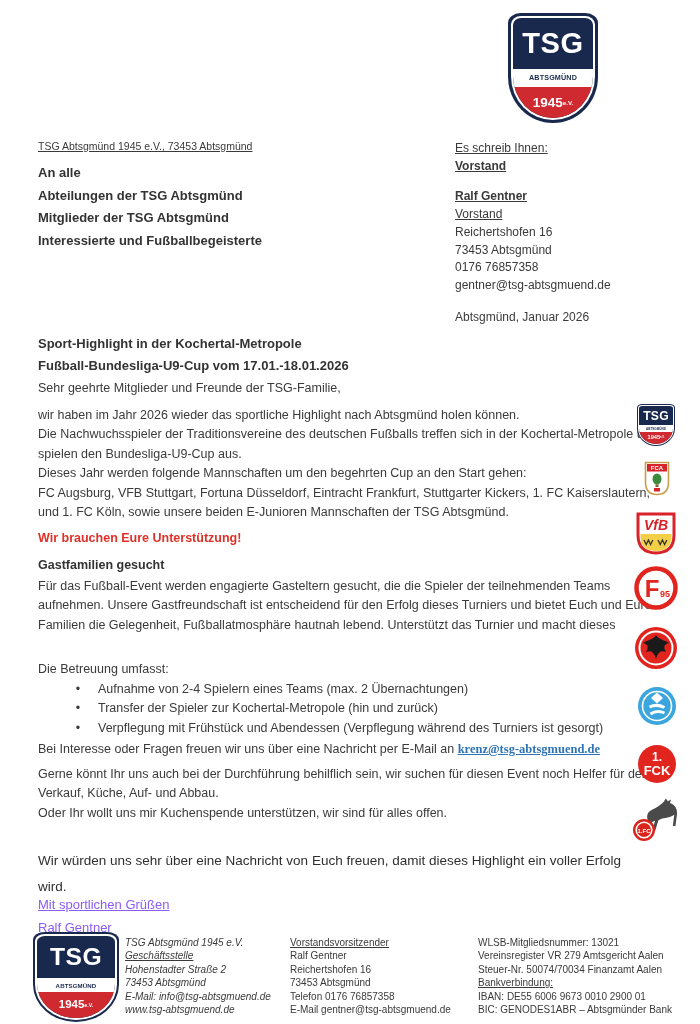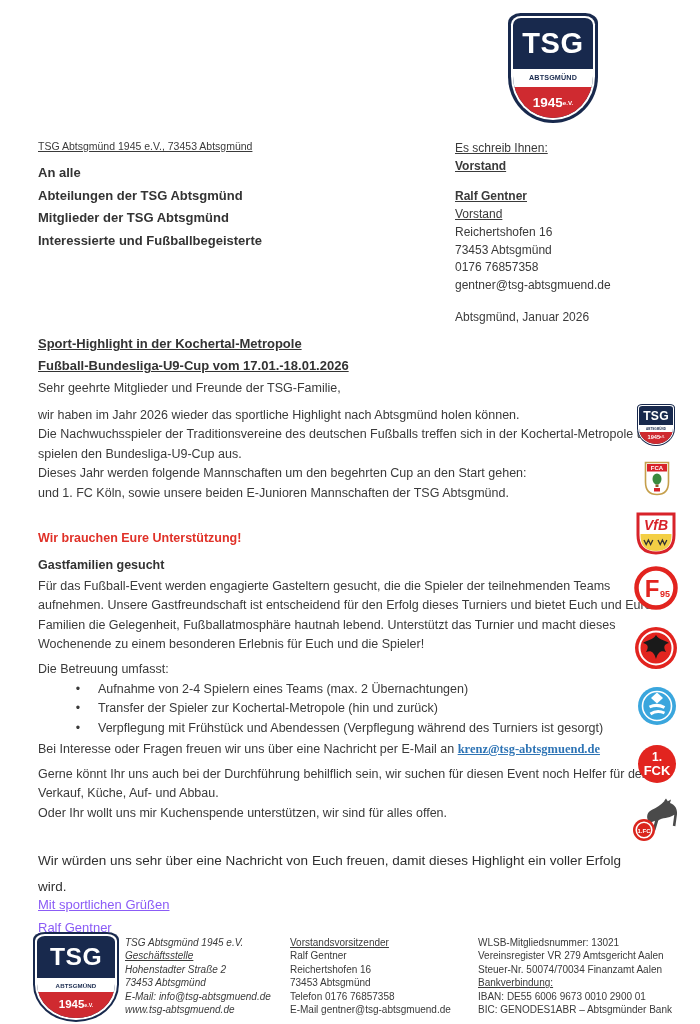--- a/index.html
+++ b/index.html
@@ -25,21 +25,21 @@
   .logo-header{left:508px;top:13px;width:90px;height:110px;font-size:10px;}
   .logo-footer{left:33px;top:932px;width:86px;height:90px;font-size:8.5px;}
   .logo-club{left:637px;top:404px;width:38px;height:42px;font-size:4.2px;}
 
   
   .sender-line{left:38px;top:140px;font-size:10.5px;color:#3a3a3a;}
   .recipient{left:38px;top:162px;font-size:13px;font-weight:bold;line-height:22.5px;color:#333;}
   .contact{left:455px;top:140px;font-size:12px;line-height:17.7px;}
   .contact .gap{height:13px;}
   .dateline{left:455px;top:310px;font-size:12px;}
-  .subject{left:38px;top:333px;font-size:13px;font-weight:bold;line-height:22px;color:#333;text-decoration:underline;}
+  .subject{left:38px;top:333px;font-size:13px;font-weight:bold;line-height:22px;color:#333;}
   .body-text{font-size:12.5px;line-height:19.4px;}
   .salutation{left:38px;top:379px;}
   .p1{left:38px;top:406px;}
   .callout{left:38px;top:531px;font-size:12.5px;font-weight:bold;color:#e03128;}
   .host-heading{left:38px;top:558px;font-size:12.5px;font-weight:bold;color:#333;}
   .p2{left:38px;top:577px;}
   .care-heading{left:38px;top:660px;}
   .bullets{left:58px;top:680px;}
   .bullets .row{display:flex;line-height:19.4px;}
   .bullets .dot{width:40px;text-align:center;flex:0 0 40px;}
@@ -109,32 +109,32 @@
     <div>Fußball-Bundesliga-U9-Cup vom 17.01.-18.01.2026</div>
   </div>
 
   <div class="abs body-text salutation">Sehr geehrte Mitglieder und Freunde der TSG-Familie,</div>
 
   <div class="abs body-text p1">
     <div>wir haben im Jahr 2026 wieder das sportliche Highlight nach Abtsgmünd holen können.</div>
     <div>Die Nachwuchsspieler der Traditionsvereine des deutschen Fußballs treffen sich in der Kochertal-Metropole und</div>
     <div>spielen den Bundesliga-U9-Cup aus.</div>
     <div>Dieses Jahr werden folgende Mannschaften um den begehrten Cup an den Start gehen:</div>
+    <div>FC Augsburg, VFB Stuttgart, Fortuna Düsseldorf, Eintracht Frankfurt, Stuttgarter Kickers, 1. FC Kaiserslautern,</div>
     <div>und 1. FC Köln, sowie unsere beiden E-Junioren Mannschaften der TSG Abtsgmünd.</div>
   </div>
 
   <div class="abs callout">Wir brauchen Eure Unterstützung!</div>
 
   <div class="abs host-heading">Gastfamilien gesucht</div>
 
   <div class="abs body-text p2">
     <div>Für das Fußball-Event werden engagierte Gasteltern gesucht, die die Spieler der teilnehmenden Teams</div>
     <div>aufnehmen. Unsere Gastfreundschaft ist entscheidend für den Erfolg dieses Turniers und bietet Euch und Euren</div>
     <div>Familien die Gelegenheit, Fußballatmosphäre hautnah lebend. Unterstützt das Turnier und macht dieses</div>
-    <div>Wochenende zu einem besonderen Erlebnis für Euch und die Spieler!</div>
   </div>
 
   <div class="abs body-text care-heading">Die Betreuung umfasst:</div>
 
   <div class="abs body-text bullets">
     <div class="row">
         <span class="dot"></span>
         <span>Aufnahme von 2-4 Spielern eines Teams (max. 2 Übernachtungen)</span>
       </div>
     <div class="row">

